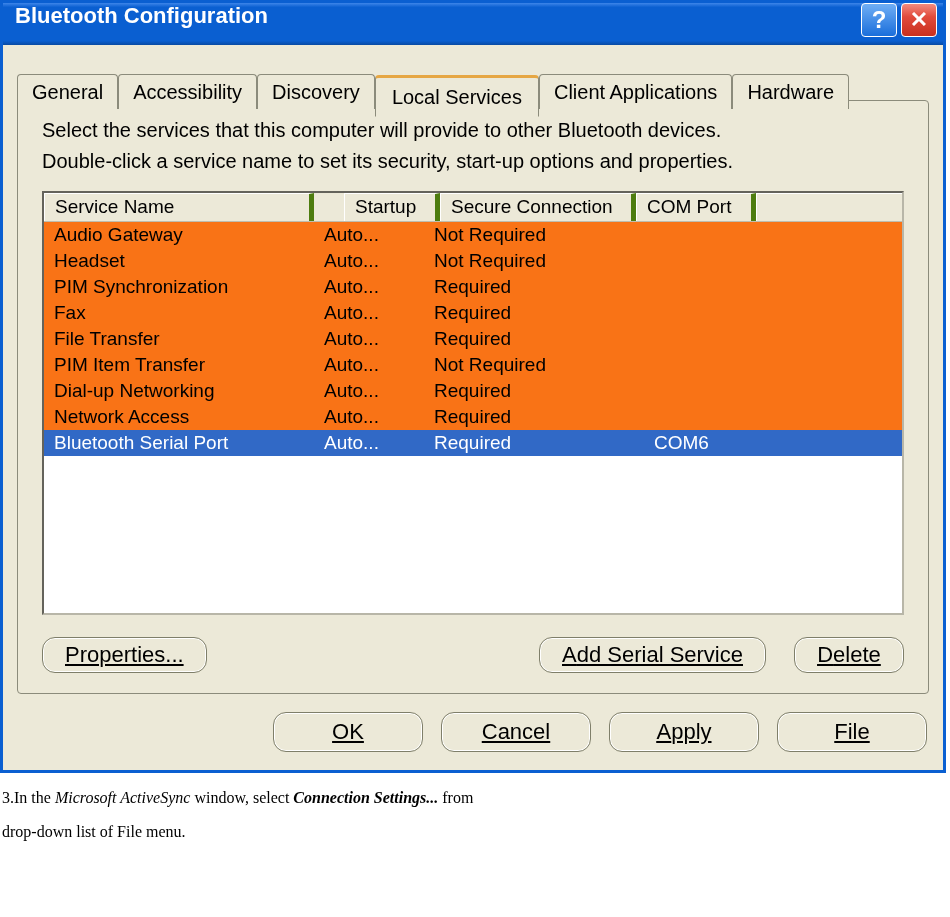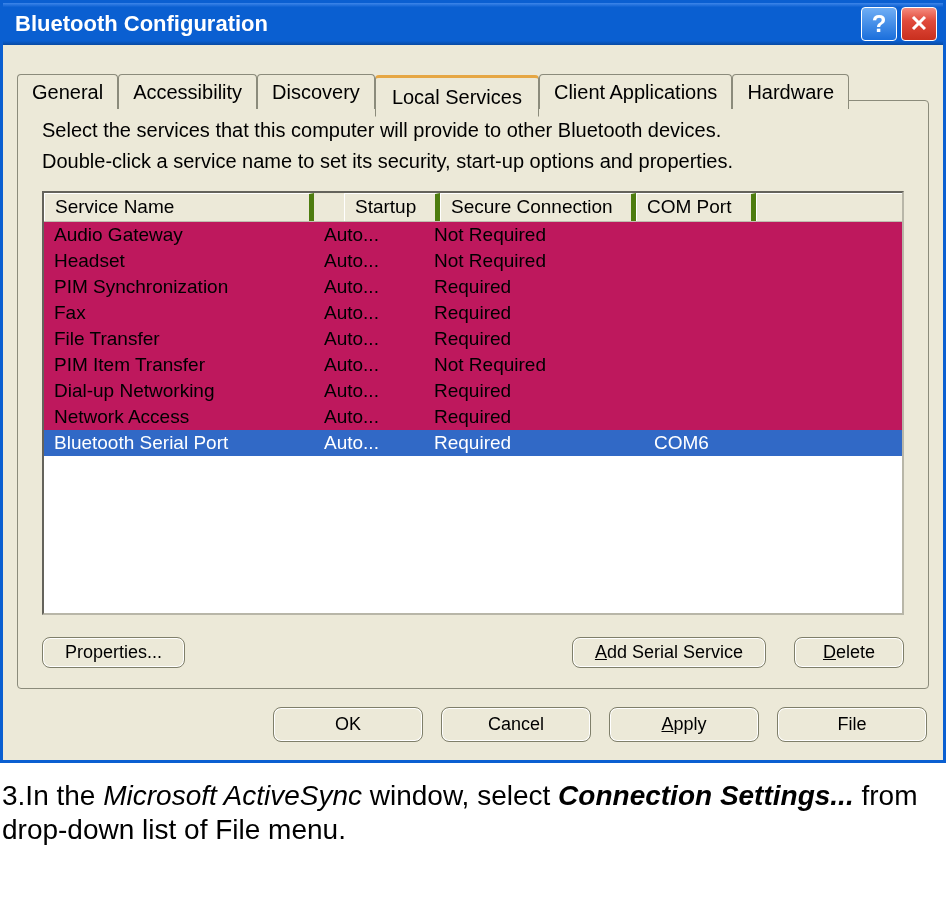--- a/index.html
+++ b/index.html
@@ -17,21 +17,20 @@
     margin: 0;
     background: #ece9d8;
   }
   .titlebar {
     background: linear-gradient(to bottom, #3d85e9 0%, #0a5fd1 10%, #0a5fd1 90%, #084aa3 100%);
     color: #fff;
     font-weight: bold;
     font-size: 22px;
     height: 42px;
     display: flex;
-    align-items: center;
     justify-content: space-between;
     padding: 0 6px 0 12px;
   }
   .titlebar-buttons {
     display: flex;
     gap: 4px;
   }
   .tb-btn {
     width: 34px;
     height: 32px;
@@ -115,21 +114,21 @@
     font-size: 19px;
     box-sizing: border-box;
   }
   .col-name { width: 270px; }
   .col-startup { width: 96px; margin-left: 30px; }
   .col-secure { width: 196px; }
   .col-port { width: 120px; }
   .col-filler { flex: 1; border-right: none; }
 
   .lv-body {
-    background: #be185d;
+    background: #f97316;
   }
   .lv-row {
     display: flex;
     font-size: 19px;
     line-height: 26px;
     padding: 0 0 0 6px;
   }
   .lv-row.selected {
     background: #3169c6;
     color: #fff;
@@ -148,46 +147,47 @@
 
   .row-buttons {
     display: flex;
     justify-content: space-between;
     margin-top: 22px;
   }
   .row-buttons .left-group { display:flex; gap:14px; }
   .row-buttons .right-group { display:flex; gap:28px; }
   button.win {
     font-family: inherit;
-    font-size: 18px;
+    font-size: 22px;
     background: #ece9d8;
     border: 1px solid #7f7f6a;
-    border-radius: 8px;
+    border-radius: 13px;
     padding: 4px 22px;
     min-width: 110px;
     box-shadow: inset 0 0 0 1px #fff;
+    text-decoration: underline;
   }
   .dialog-buttons {
     display: flex;
     justify-content: flex-end;
     gap: 18px;
     padding: 18px 16px 18px 16px;
   }
   .dialog-buttons button.win {
     min-width: 150px;
     padding: 6px 10px;
   }
   .underline-first::first-letter {
     text-decoration: underline;
   }
   .caption-text {
-    margin: 16px 2px 0 2px;
-    font-size: 28px;
+    margin: 8px 2px 0 2px;
+    font-size: 16px;
     line-height: 34px;
-    font-family: Liberation Sans, sans-serif;
+    font-family: Liberation Serif, serif;
   }
   .caption-text .italic { font-style: italic; }
   .caption-text .bolditalic { font-style: italic; font-weight: bold; }
 </style>
 </head>
 <body>
 
 <div class="window">
 
   <div class="titlebar">

